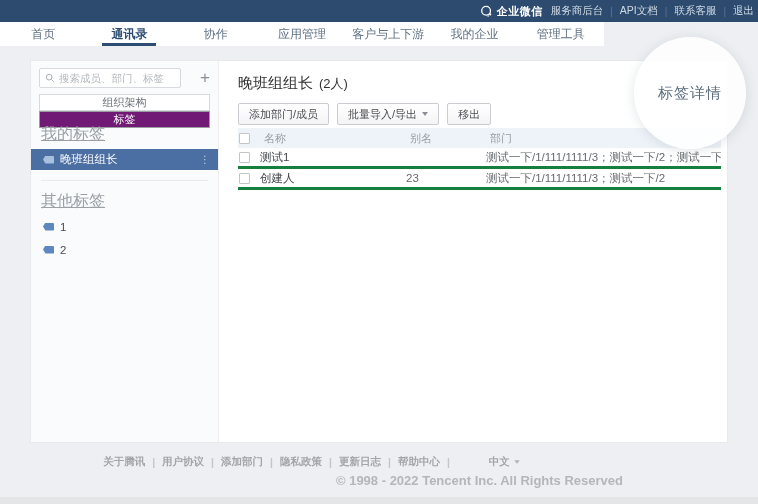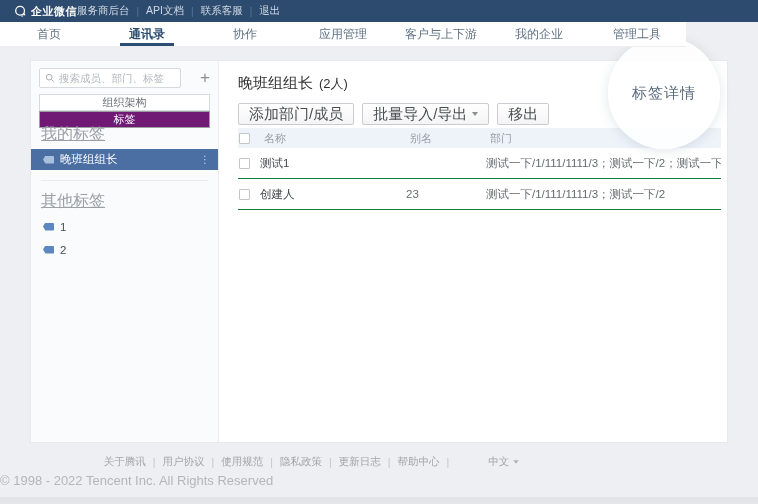--- a/index.html
+++ b/index.html
@@ -2,31 +2,31 @@
 <html><head>
 <meta charset="utf-8">
 <style>
   * { margin:0; padding:0; box-sizing:border-box; }
   html,body { width:758px; height:504px; overflow:hidden;
     font-family:"Liberation Sans","DejaVu Sans",sans-serif; }
   body { position:relative; background:#edeff2; }
 
   
   .topbar { position:absolute; left:0; top:0; width:758px; height:22px;
-    background:#2d4b6e; display:flex; align-items:center; justify-content:flex-start;
-    padding:0 14px; z-index:6; }
+    background:#2d4b6e; display:flex; align-items:center; justify-content:flex-end;
+    padding:0 4px; z-index:6;gap:8px; }
   .logo { display:flex; align-items:center; gap:4px; }
   .logo-icon { width:13px; height:13px; display:inline-block; }
   .logo-text { color:#ffffff; font-size:11px; font-weight:bold; letter-spacing:.5px; }
   .top-links { display:flex; align-items:center; }
   .top-link { color:#cfd9e4; font-size:10.5px; cursor:pointer; }
   .top-sep { color:#5a7596; font-size:10px; margin:0 7px; }
 
   
-  .navbar { position:absolute; left:0; top:22px; width:686px; height:25px;
+  .navbar { position:absolute; left:0; top:22px; width:604px; height:25px;
     background:#ffffff; display:flex; align-items:stretch; z-index:5;
     border-bottom:1px solid #eceef0;font-family:Liberation Serif, serif; }
   .nav-tab { flex:1; display:flex; align-items:center; justify-content:center;
     font-size:12px; color:#5f7183; cursor:pointer; position:relative; }
   .nav-tab.active { color:#2e4d73; font-weight:bold; }
   .nav-tab.active::after { content:""; position:absolute; left:50%; bottom:0;
     transform:translateX(-50%); width:54px; height:3px; background:#2e4d73; }
 
   
   .page { position:absolute; left:0; top:47px; width:758px; height:457px; }
@@ -63,52 +63,52 @@
   .tag-label { flex:1; white-space:nowrap; overflow:hidden; }
   .dots-icon { color:#c6d4e6; font-size:10px; line-height:10px; cursor:pointer; }
   .side-divider { height:1px; background:#e8eaec; margin:10px 10px 0 10px; }
 
   
   .main { flex:1; padding:9px 6px 0 19px; min-width:0; }
   .main-title-row { display:flex; align-items:baseline; gap:6px; padding:4px 0 10px 0; }
   .main-title { font-size:15px; color:#333; }
   .main-count { font-size:13px; color:#333; }
   .toolbar { display:flex; gap:8px; margin-bottom:3px; }
-  .btn { height:22px; padding:0 10px; font-size:15px; color:#4a4d51;
+  .btn { height:22px; padding:0 10px; font-size:11px; color:#4a4d51;
     background:linear-gradient(#ffffff,#f4f4f5); border:1px solid #c9ccd0;
     border-radius:2px; display:flex; align-items:center; gap:5px; cursor:pointer; }
   .caret-down { width:0; height:0; border-left:3.5px solid transparent;
     border-right:3.5px solid transparent; border-top:4px solid #8a8f95; }
 
   
   .table { width:100%; font-size:11.5px; }
   .t-row { display:flex; align-items:center; }
   .t-head { background:#eef3f9; height:20px; color:#979da5; font-size:11px; }
-  .t-body-row { height:31px; border-bottom:1px solid #15803d; color:#666a6e;justify-content:center; }
+  .t-body-row { height:21px; border-bottom:3px solid #15803d; color:#666a6e;justify-content:center; }
   .col-check { width:22px; display:flex; align-items:center; }
   .col-name { width:146px; padding-right:8px; white-space:nowrap; overflow:hidden; }
   .col-alias { width:80px; padding-right:8px; white-space:nowrap; overflow:hidden; }
   .col-dept { flex:1; min-width:0; white-space:nowrap; overflow:hidden;
     text-overflow:clip; padding-right:4px; }
   .t-head .col-name, .t-head .col-alias, .t-head .col-dept { position:relative; padding-left:4px; }
   .t-head .col-alias::before, .t-head .col-dept::before { content:""; position:absolute;
     left:-4px; top:3px; bottom:3px; width:1px; background:#dde4ec; }
   .cell-name { color:#45494d; }
   .cb { width:11px; height:11px; appearance:none; -webkit-appearance:none;
     border:1px solid #c3c7cb; border-radius:1px; background:#fff; cursor:pointer; margin:0 0 0 1px; }
 
   
-  .spot-circle { position:absolute; left:608px; top:37px; width:112px; height:112px;
+  .spot-circle { position:absolute; left:634px; top:37px; width:112px; height:112px;
     border-radius:50%; background:rgba(255,255,255,0.88);
     box-shadow:0 2px 12px rgba(90,110,130,0.18); z-index:4;
     display:flex; align-items:center; justify-content:center; }
   .spot-text { font-size:15px; color:#5a6b7d; letter-spacing:1px; }
 
   
-  .footer { position:absolute; left:0; top:396px; width:623px; text-align:left; }
+  .footer { position:absolute; left:0; top:396px; width:623px; text-align:right;font-weight:bold; }
   .footer-links { display:flex; justify-content:center; align-items:center;
     margin-top:12px; font-size:10.5px; color:#a3a5a8; }
   .f-link { cursor:pointer; }
   .f-sep { margin:0 7px; color:#c4c6c9; }
   .f-lang { display:inline-flex; align-items:center; gap:4px; cursor:pointer;margin-left:32px; }
   .f-lang .caret-down { border-top-color:#b0b3b6; transform:scale(.9); }
   .copyright { font-size:13px; color:#b4b6b9; margin-top:4px; }
 
   .bottom-strip { position:absolute; left:0; bottom:0; width:758px; height:7px;
     background:#e3e5e7; z-index:2; }
@@ -238,21 +238,21 @@
       </div>
     </div>
   </div>
 
   <div class="footer">
     <div class="footer-links">
       <span class="f-link">关于腾讯</span>
         <span class="f-sep">|</span>
       <span class="f-link">用户协议</span>
         <span class="f-sep">|</span>
-      <span class="f-link">使用规范</span>
+      <span class="f-link">添加部门</span>
         <span class="f-sep">|</span>
       <span class="f-link">隐私政策</span>
         <span class="f-sep">|</span>
       <span class="f-link">更新日志</span>
         <span class="f-sep">|</span>
       <span class="f-link">帮助中心</span>
         <span class="f-sep">|</span>
       <span class="f-lang">
         <span>中文</span>
         <span class="caret-down"></span>

